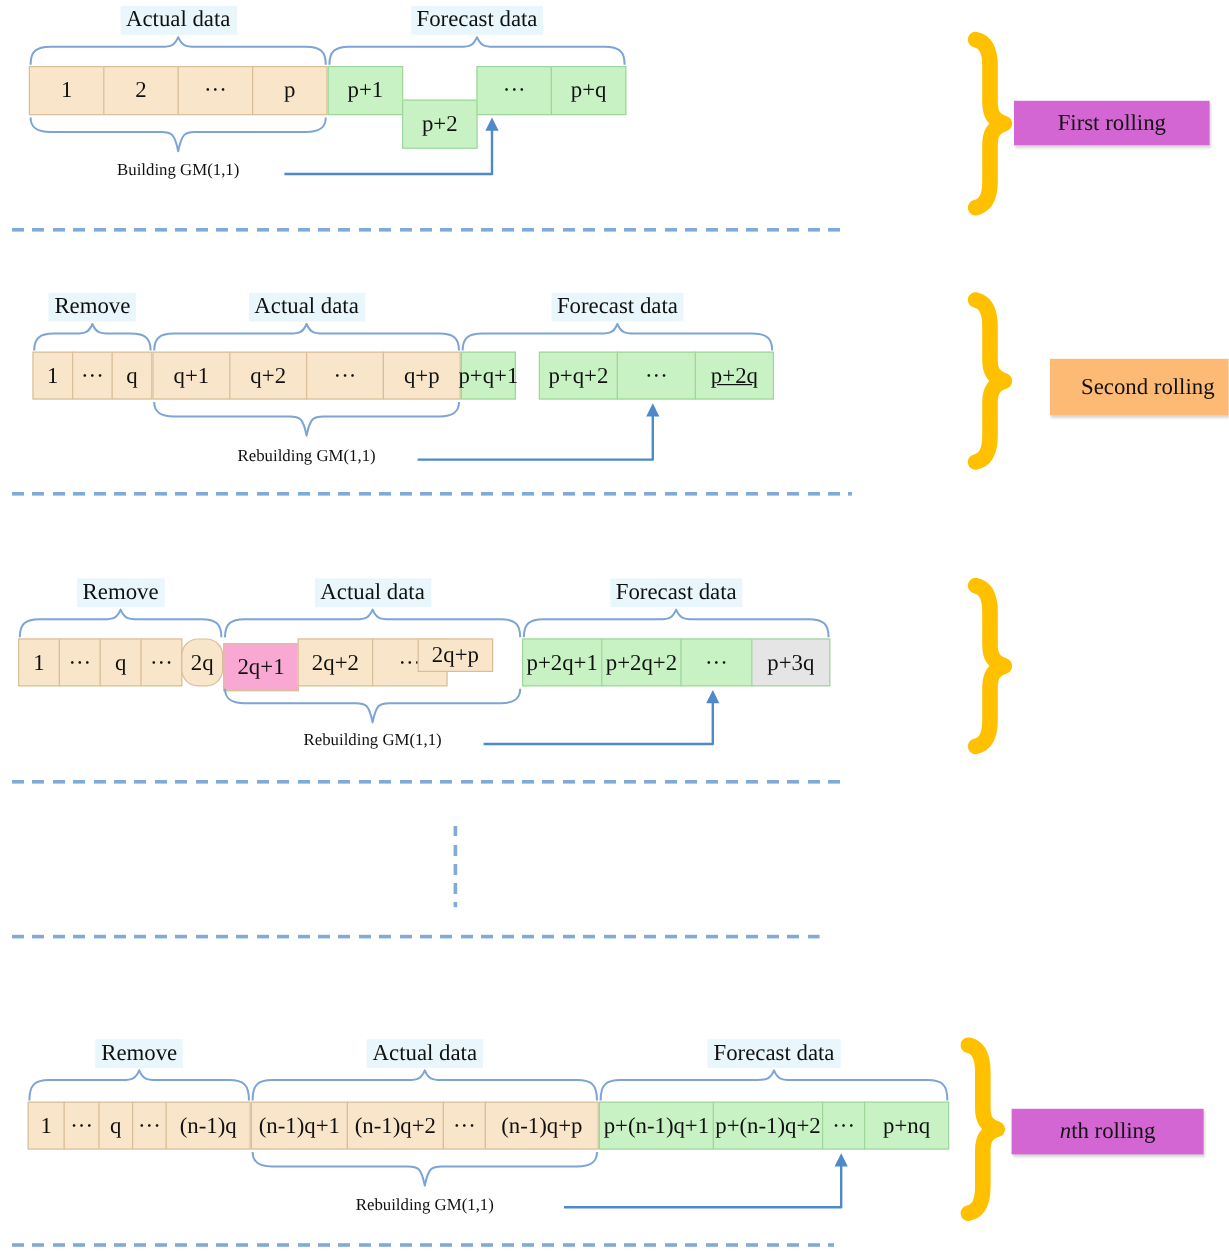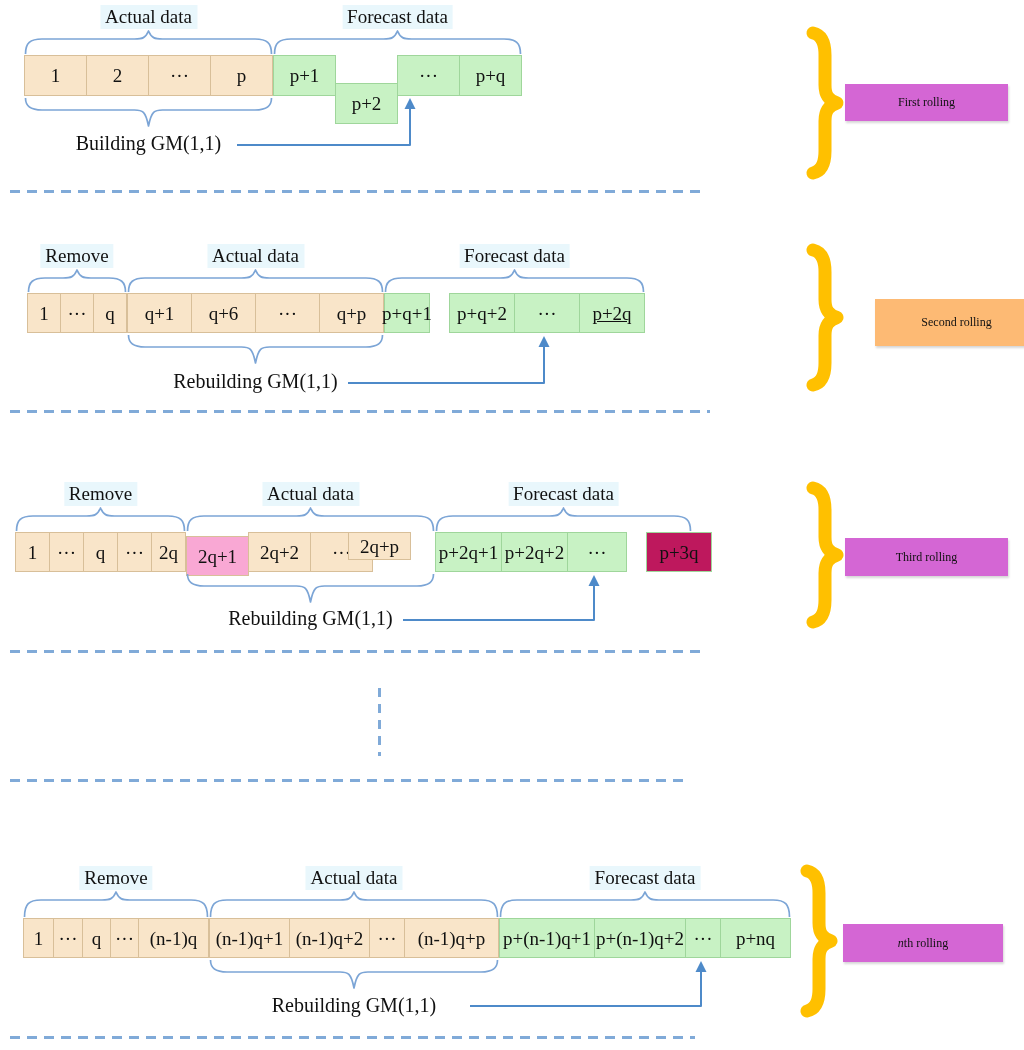--- a/index.html
+++ b/index.html
@@ -10,25 +10,25 @@
   .cell{
     position:absolute;box-sizing:border-box;display:flex;align-items:center;justify-content:center;
     font-size:19px;line-height:1;border:1px solid;white-space:nowrap;
   }
   .chip{
     position:absolute;transform:translateX(-50%);white-space:nowrap;
     font-size:19px;line-height:24px;padding:0 5px;
   }
   .gm-label{
     position:absolute;transform:translateX(-50%);white-space:nowrap;
-    font-size:20px;line-height:24px;text-align:center;
+    font-size:14px;line-height:24px;text-align:center;
   }
   .rolling-box{
     position:absolute;display:flex;align-items:center;justify-content:center;
-    font-size:12px;white-space:nowrap;box-shadow:1px 2px 2px rgba(140,140,140,0.35);
+    font-size:19px;white-space:nowrap;box-shadow:1px 2px 2px rgba(140,140,140,0.35);
   }
   .rolling-box i{font-style:italic;}
   svg{position:absolute;overflow:visible;display:block;}
   .sep{position:absolute;height:3px;}
   .vcont{position:absolute;width:3px;}
   .row-shadow{position:absolute;box-shadow:3px 4px 5px rgba(130,130,130,0.45);}
 </style>
 </head>
 <body>
 
@@ -63,21 +63,21 @@
     </svg>
     <div class="rolling-box" style="left: 845px; top: 84px; width: 163px; height: 37px; background: rgb(212, 102, 212);">First rolling</div>
     <div class="cell" style="left: 27px; top: 293px; width: 34px; height: 40px; background: rgb(249, 229, 201); border-color: rgb(216, 191, 153);">1</div>
     <div class="cell" style="left: 60px; top: 293px; width: 34px; height: 40px; background: rgb(249, 229, 201); border-color: rgb(216, 191, 153);">···</div>
     <div class="cell" style="left: 93px; top: 293px; width: 34px; height: 40px; background: rgb(249, 229, 201); border-color: rgb(216, 191, 153);">q</div>
     <div class="chip" style="left: 77px; top: 244px; background: rgb(233, 247, 252);">Remove</div>
     <svg width="100" height="24" style="left: 27px; top: 269px; position: absolute; overflow: visible;">
       <path d="M1.5,23 C1.5,13 6,9 18,9 L36,9 C44,9 47,8 50,1 C53,8 56,9 64,9 L82,9 C94,9 98.5,13 98.5,23" stroke="#7ca5d6" stroke-width="1.7" fill="none" stroke-linecap="butt" stroke-linejoin="round"></path>
     </svg>
     <div class="cell" style="left: 127px; top: 293px; width: 65px; height: 40px; background: rgb(249, 229, 201); border-color: rgb(216, 191, 153);">q+1</div>
-    <div class="cell" style="left: 191px; top: 293px; width: 65px; height: 40px; background: rgb(249, 229, 201); border-color: rgb(216, 191, 153);">q+6</div>
+    <div class="cell" style="left: 191px; top: 293px; width: 65px; height: 40px; background: rgb(249, 229, 201); border-color: rgb(216, 191, 153);">q+2</div>
     <div class="cell" style="left: 255px; top: 293px; width: 65px; height: 40px; background: rgb(249, 229, 201); border-color: rgb(216, 191, 153);">···</div>
     <div class="cell" style="left: 319px; top: 293px; width: 65px; height: 40px; background: rgb(249, 229, 201); border-color: rgb(216, 191, 153);">q+p</div>
     <div class="chip" style="left: 255.5px; top: 244px; background: rgb(233, 247, 252);">Actual data</div>
     <svg width="257" height="24" style="left: 127px; top: 269px; position: absolute; overflow: visible;">
       <path d="M1.5,23 C1.5,13 6,9 18,9 L114.5,9 C122.5,9 125.5,8 128.5,1 C131.5,8 134.5,9 142.5,9 L239,9 C251,9 255.5,13 255.5,23" stroke="#7ca5d6" stroke-width="1.7" fill="none" stroke-linecap="butt" stroke-linejoin="round"></path>
     </svg>
     <svg width="257" height="31" style="left: 127px; top: 334px; position: absolute; overflow: visible;">
       <path d="M1.5,1 C1.5,9 6,13 18,13 L114.5,13 C122.5,13 125.5,14 128.5,29 C131.5,14 134.5,13 142.5,13 L239,13 C251,13 255.5,9 255.5,1" stroke="#7ca5d6" stroke-width="1.7" fill="none" stroke-linecap="butt" stroke-linejoin="round"></path>
     </svg>
     <div class="gm-label" style="left: 255.5px; top: 369px;">Rebuilding GM(1,1)</div>
@@ -95,54 +95,53 @@
       <polygon points="190.5,11 201.5,11 196,0" fill="#4e8ac9"></polygon>
     </svg>
     <svg width="40" height="145" style="left: 806px; top: 245px; position: absolute; overflow: visible;">
       <path d="M7,5 C16,7 19,15 19,27 L19,54.5 C19,64.5 22,69.5 31,72.5 C22,75.5 19,80.5 19,90.5 L19,118 C19,130 16,138 7,140" stroke="#ffc000" stroke-width="13" fill="none" stroke-linecap="round" stroke-linejoin="round"></path>
     </svg>
     <div class="rolling-box" style="left: 875px; top: 299px; width: 163px; height: 47px; background: #fdba74;">Second rolling</div>
     <div class="cell" style="left: 15px; top: 532px; width: 35px; height: 40px; background: rgb(249, 229, 201); border-color: rgb(216, 191, 153);">1</div>
     <div class="cell" style="left: 49px; top: 532px; width: 35px; height: 40px; background: rgb(249, 229, 201); border-color: rgb(216, 191, 153);">···</div>
     <div class="cell" style="left: 83px; top: 532px; width: 35px; height: 40px; background: rgb(249, 229, 201); border-color: rgb(216, 191, 153);">q</div>
     <div class="cell" style="left: 117px; top: 532px; width: 35px; height: 40px; background: rgb(249, 229, 201); border-color: rgb(216, 191, 153);">···</div>
-    <div class="cell" style="left: 151px; top: 532px; width: 35px; height: 40px; background: rgb(249, 229, 201); border-color: rgb(216, 191, 153);">2q</div>
+    <div class="cell" style="left: 151px; top: 532px; width: 35px; height: 40px; background: rgb(249, 229, 201); border-color: rgb(216, 191, 153); border-radius: 14px;">2q</div>
     <div class="chip" style="left: 100.5px; top: 482px; background: rgb(233, 247, 252);">Remove</div>
     <svg width="171" height="25" style="left: 15px; top: 507px; position: absolute; overflow: visible;">
       <path d="M1.5,24 C1.5,13 6,9 18,9 L71.5,9 C79.5,9 82.5,8 85.5,1 C88.5,8 91.5,9 99.5,9 L153,9 C165,9 169.5,13 169.5,24" stroke="#7ca5d6" stroke-width="1.7" fill="none" stroke-linecap="butt" stroke-linejoin="round"></path>
     </svg>
     <div class="cell" style="left: 186px; top: 536px; width: 63px; height: 40px; background: #f9a8d4; border-color: rgb(216, 191, 153);">2q+1</div>
     <div class="cell" style="left: 248px; top: 532px; width: 63px; height: 40px; background: rgb(249, 229, 201); border-color: rgb(216, 191, 153);">2q+2</div>
     <div class="cell" style="left: 310px; top: 532px; width: 63px; height: 40px; background: rgb(249, 229, 201); border-color: rgb(216, 191, 153);">···</div>
     <div class="cell" style="left: 348px; top: 532px; width: 63px; height: 28px; background: rgb(249, 229, 201); border-color: rgb(216, 191, 153);">2q+p</div>
     <div class="chip" style="left: 310.5px; top: 482px; background: rgb(233, 247, 252);">Actual data</div>
     <svg width="249" height="25" style="left: 186px; top: 507px; position: absolute; overflow: visible;">
       <path d="M1.5,24 C1.5,13 6,9 18,9 L110.5,9 C118.5,9 121.5,8 124.5,1 C127.5,8 130.5,9 138.5,9 L231,9 C243,9 247.5,13 247.5,24" stroke="#7ca5d6" stroke-width="1.7" fill="none" stroke-linecap="butt" stroke-linejoin="round"></path>
     </svg>
     <svg width="249" height="31" style="left: 186px; top: 573px; position: absolute; overflow: visible;">
       <path d="M1.5,1 C1.5,9 6,13 18,13 L110.5,13 C118.5,13 121.5,14 124.5,29 C127.5,14 130.5,13 138.5,13 L231,13 C243,13 247.5,9 247.5,1" stroke="#7ca5d6" stroke-width="1.7" fill="none" stroke-linecap="butt" stroke-linejoin="round"></path>
     </svg>
     <div class="gm-label" style="left: 310.5px; top: 606px;">Rebuilding GM(1,1)</div>
     <div class="cell" style="left: 435px; top: 532px; width: 67px; height: 40px; background: rgb(200, 242, 196); border-color: rgb(159, 214, 155);">p+2q+1</div>
     <div class="cell" style="left: 501px; top: 532px; width: 67px; height: 40px; background: rgb(200, 242, 196); border-color: rgb(159, 214, 155);">p+2q+2</div>
     <div class="cell" style="left: 567px; top: 532px; width: 60px; height: 40px; background: rgb(200, 242, 196); border-color: rgb(159, 214, 155);">···</div>
-    <div class="cell" style="left: 646px; top: 532px; width: 66px; height: 40px; background: #be185d; border-color: rgb(159, 214, 155);">p+3q</div>
+    <div class="cell" style="left: 626px; top: 532px; width: 66px; height: 40px; background: #e5e5e5; border-color: rgb(159, 214, 155);">p+3q</div>
     <div class="chip" style="left: 563.5px; top: 482px; background: rgb(233, 247, 252);">Forecast data</div>
     <svg width="257" height="25" style="left: 435px; top: 507px; position: absolute; overflow: visible;">
       <path d="M1.5,24 C1.5,13 6,9 18,9 L114.5,9 C122.5,9 125.5,8 128.5,1 C131.5,8 134.5,9 142.5,9 L239,9 C251,9 255.5,13 255.5,24" stroke="#7ca5d6" stroke-width="1.7" fill="none" stroke-linecap="butt" stroke-linejoin="round"></path>
     </svg>
     <div class="row-shadow" style="left: 15px; top: 532px; width: 677px; height: 40px; z-index: -1;"></div>
     <svg width="199" height="49" style="left: 403px; top: 575px; position: absolute; overflow: visible;">
       <path d="M0,45 L191,45 L191,9" stroke="#4e8ac9" stroke-width="2" fill="none" stroke-linecap="butt" stroke-linejoin="round"></path>
       <polygon points="185.5,11 196.5,11 191,0" fill="#4e8ac9"></polygon>
     </svg>
     <svg width="40" height="144" style="left: 806px; top: 483px; position: absolute; overflow: visible;">
       <path d="M7,5 C16,7 19,15 19,27 L19,54 C19,64 22,69 31,72 C22,75 19,80 19,90 L19,117 C19,129 16,137 7,139" stroke="#ffc000" stroke-width="13" fill="none" stroke-linecap="round" stroke-linejoin="round"></path>
     </svg>
-    <div class="rolling-box" style="left: 845px; top: 538px; width: 163px; height: 38px; background: rgb(212, 102, 212);">Third rolling</div>
     <div class="cell" style="left: 23px; top: 918px; width: 31px; height: 40px; background: rgb(249, 229, 201); border-color: rgb(216, 191, 153);">1</div>
     <div class="cell" style="left: 53px; top: 918px; width: 30px; height: 40px; background: rgb(249, 229, 201); border-color: rgb(216, 191, 153);">···</div>
     <div class="cell" style="left: 82px; top: 918px; width: 29px; height: 40px; background: rgb(249, 229, 201); border-color: rgb(216, 191, 153);">q</div>
     <div class="cell" style="left: 110px; top: 918px; width: 29px; height: 40px; background: rgb(249, 229, 201); border-color: rgb(216, 191, 153);">···</div>
     <div class="cell" style="left: 138px; top: 918px; width: 71px; height: 40px; background: rgb(249, 229, 201); border-color: rgb(216, 191, 153);">(n-1)q</div>
     <div class="chip" style="left: 116px; top: 866px; background: rgb(233, 247, 252);">Remove</div>
     <svg width="186" height="27" style="left: 23px; top: 891px; position: absolute; overflow: visible;">
       <path d="M1.5,26 C1.5,13 6,9 18,9 L79,9 C87,9 90,8 93,1 C96,8 99,9 107,9 L168,9 C180,9 184.5,13 184.5,26" stroke="#7ca5d6" stroke-width="1.7" fill="none" stroke-linecap="butt" stroke-linejoin="round"></path>
     </svg>
     <div class="cell" style="left: 209px; top: 918px; width: 81px; height: 40px; background: rgb(249, 229, 201); border-color: rgb(216, 191, 153);">(n-1)q+1</div>

